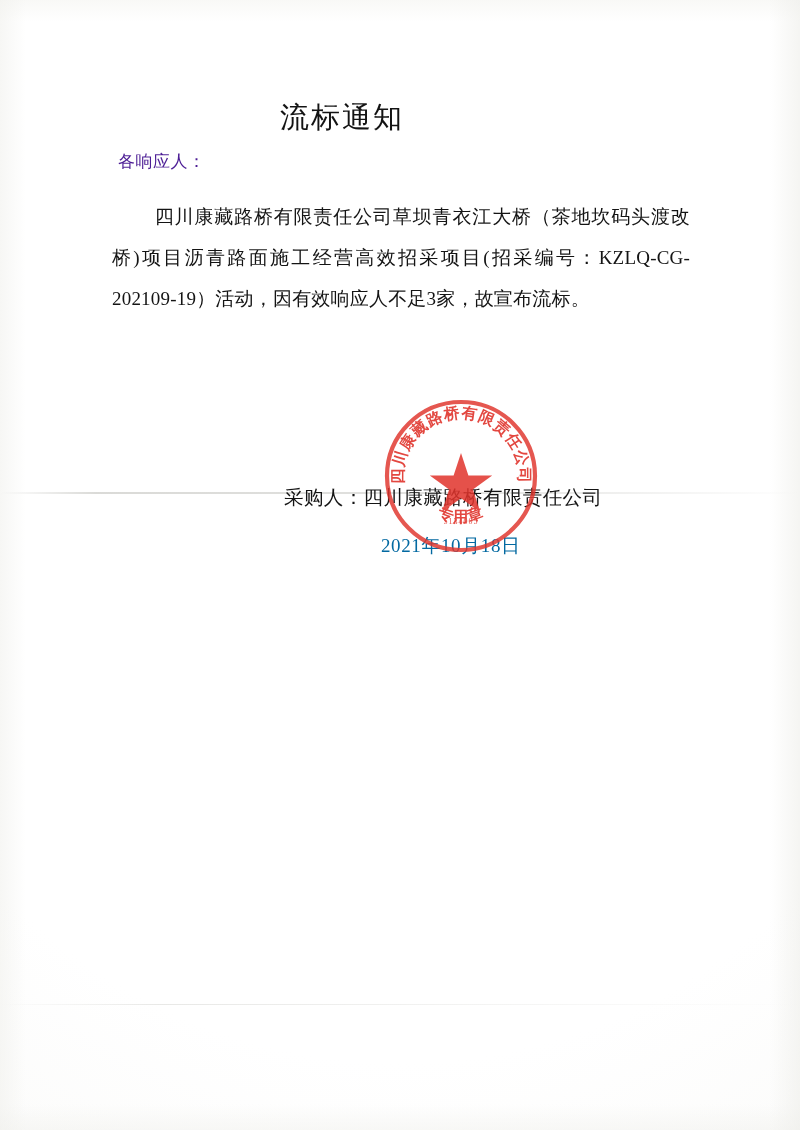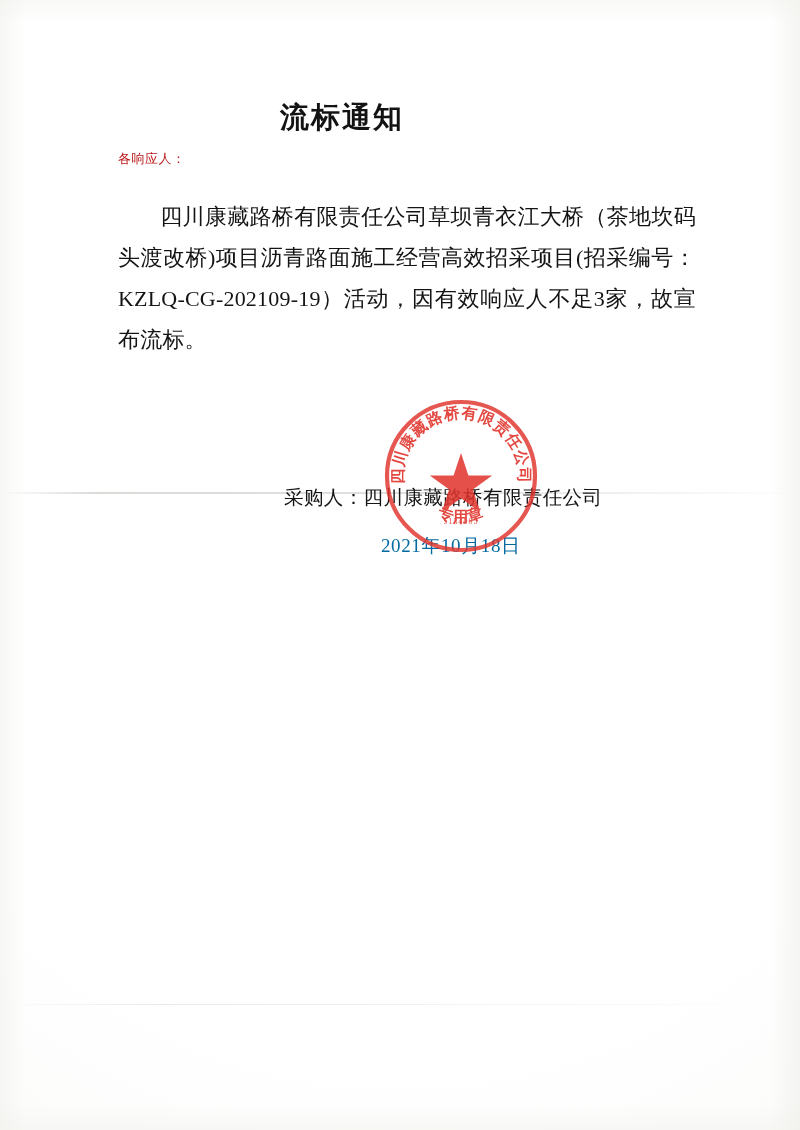--- a/index.html
+++ b/index.html
@@ -60,41 +60,41 @@
     height: 1130px;
   }
 
   .doc-title {
     position: absolute;
     top: 98px;
     left: 0;
     width: 684px;
     text-align: center;
     font-family: "DejaVu Serif", "Liberation Serif", serif;
-    font-weight: bold;
+    font-weight: normal;
     font-size: 29px;
     letter-spacing: 2px;
     color: #131313;
   }
 
   .salutation {
     position: absolute;
     top: 150px;
     left: 118px;
-    font-size: 13px;
-    color: #b91c1c;
+    font-size: 17px;
+    color: #4c1d95;
     letter-spacing: 0.5px;
   }
 
   .body-block {
     position: absolute;
     top: 196px;
-    left: 118px;
+    left: 112px;
     width: 578px;
-    font-size: 22px;
+    font-size: 19px;
     line-height: 41px;
     color: #141414;
     text-align: justify;
     letter-spacing: 0.2px;
   }
   .indent {
     display: inline-block;
     width: 42px;
   }
 

